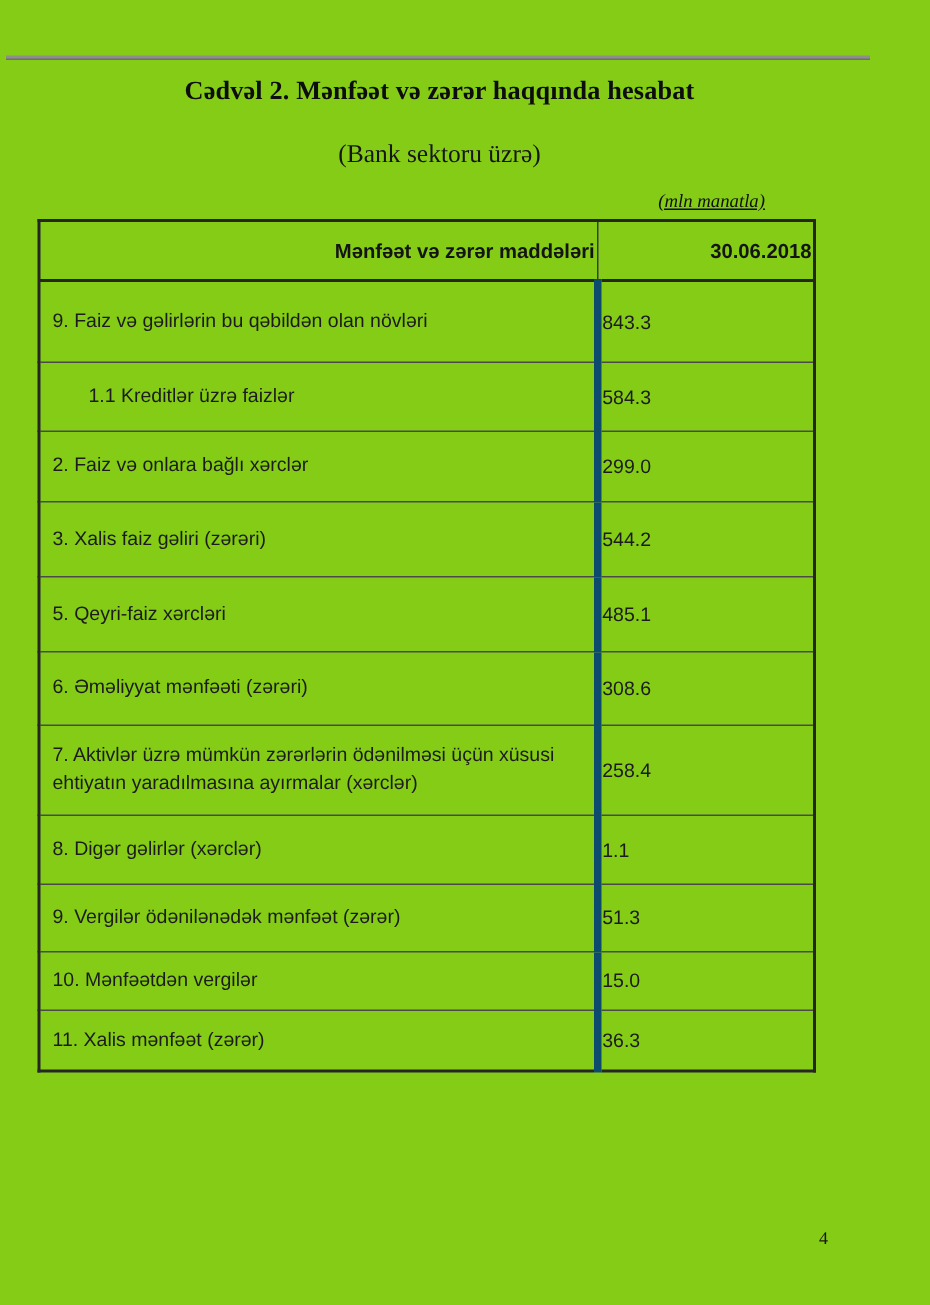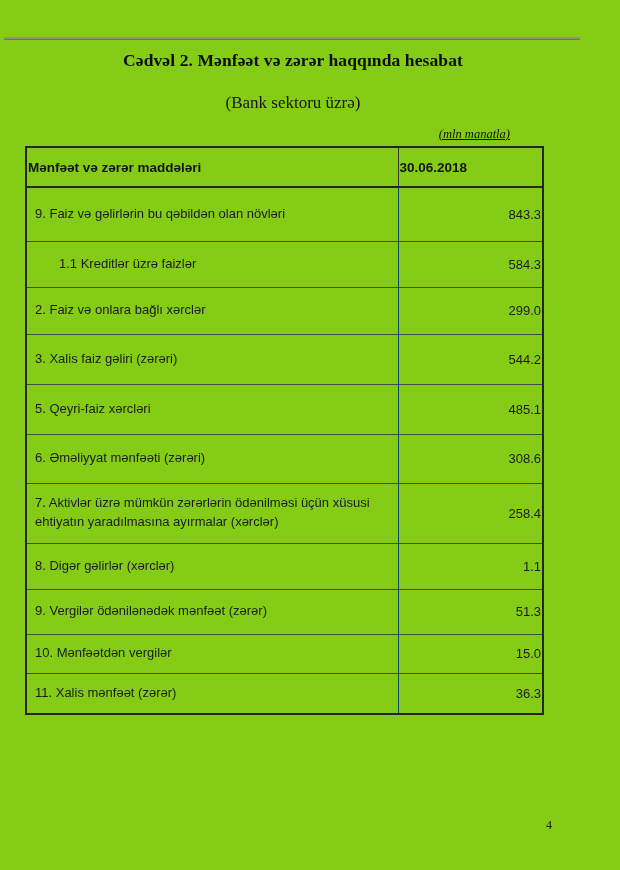--- a/index.html
+++ b/index.html
@@ -63,39 +63,39 @@
     font-family: "Liberation Sans", sans-serif;
     font-size: 13px;
     color: #1c1c1c;
     border: 2px solid #262626;
   }
   table.report col.c-label { width: 372px; }
   table.report col.c-value { width: 145px; }
   th {
     font-size: 13.5px;
     font-weight: bold;
-    text-align: left;
+    text-align: right;
     vertical-align: middle;
     border-bottom: 2px solid #262626;
     color: #141414;
   }
   th + th { border-left: 1px solid #3a3a3a; }
   td {
     vertical-align: middle;
     border-top: 1px solid #4a4a4a;
   }
   td.label-cell {
     text-align: left;
     padding: 2px 8px 2px 8px;
     line-height: 1.45;
   }
   tr.indent td.label-cell { padding-left: 32px; }
   td.value-cell {
-    text-align: right;
-    border-left: 1px solid #0c4a6e;
+    text-align: left;
+    border-left: 5px solid #0c4a6e;
   }
   .page-number {
     position: absolute;
     left: 546px;
     top: 818px;
     font-size: 12px;
     color: #161616;
   }
   .footer-url {
     position: absolute;

